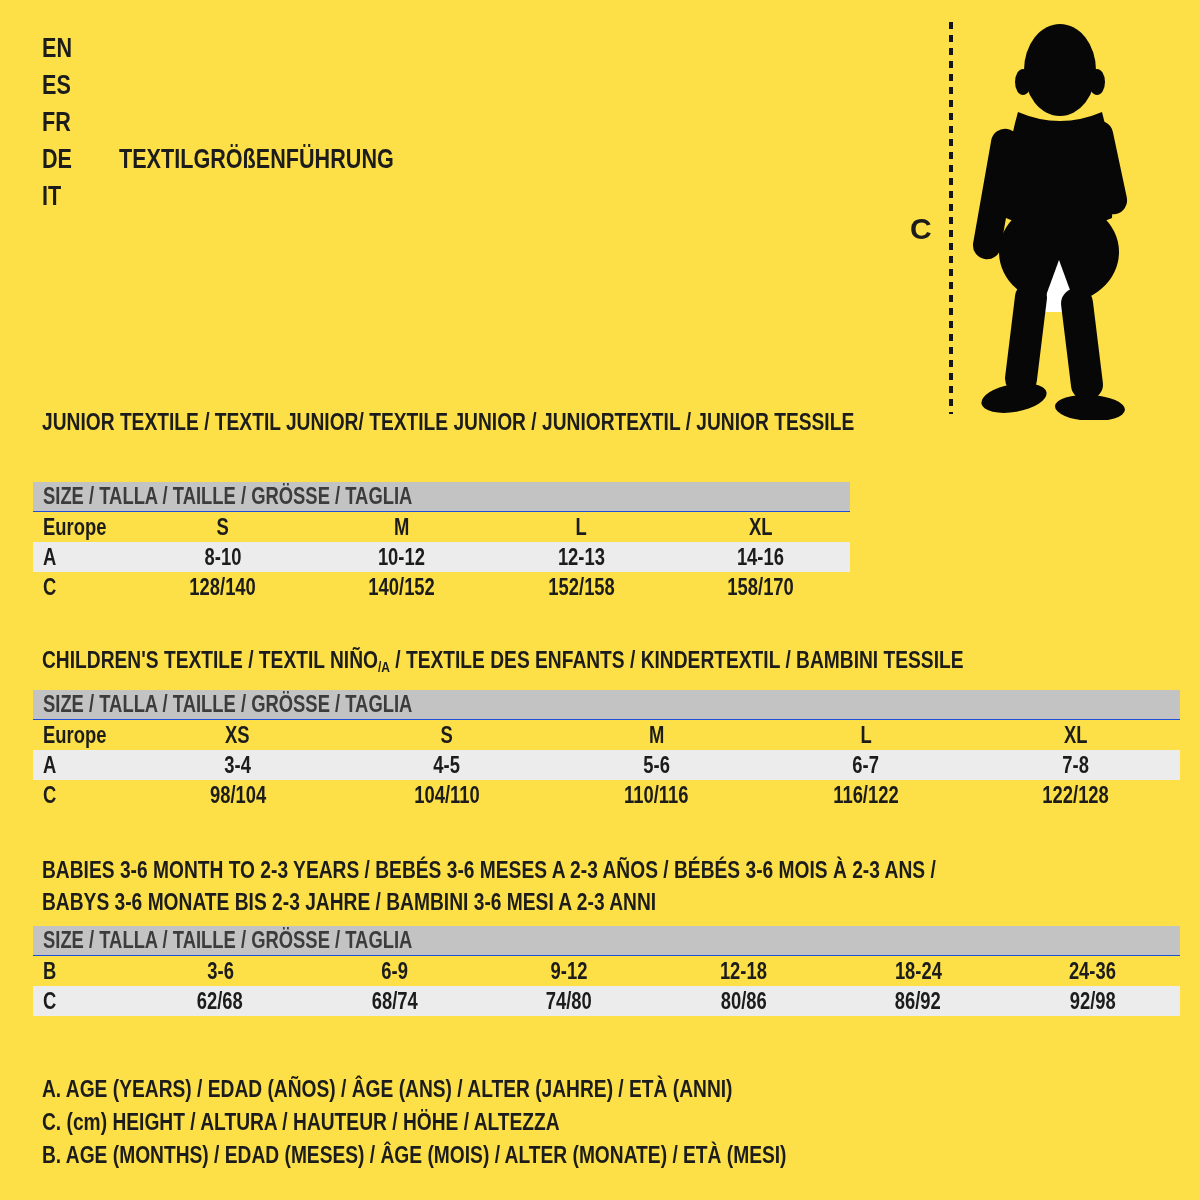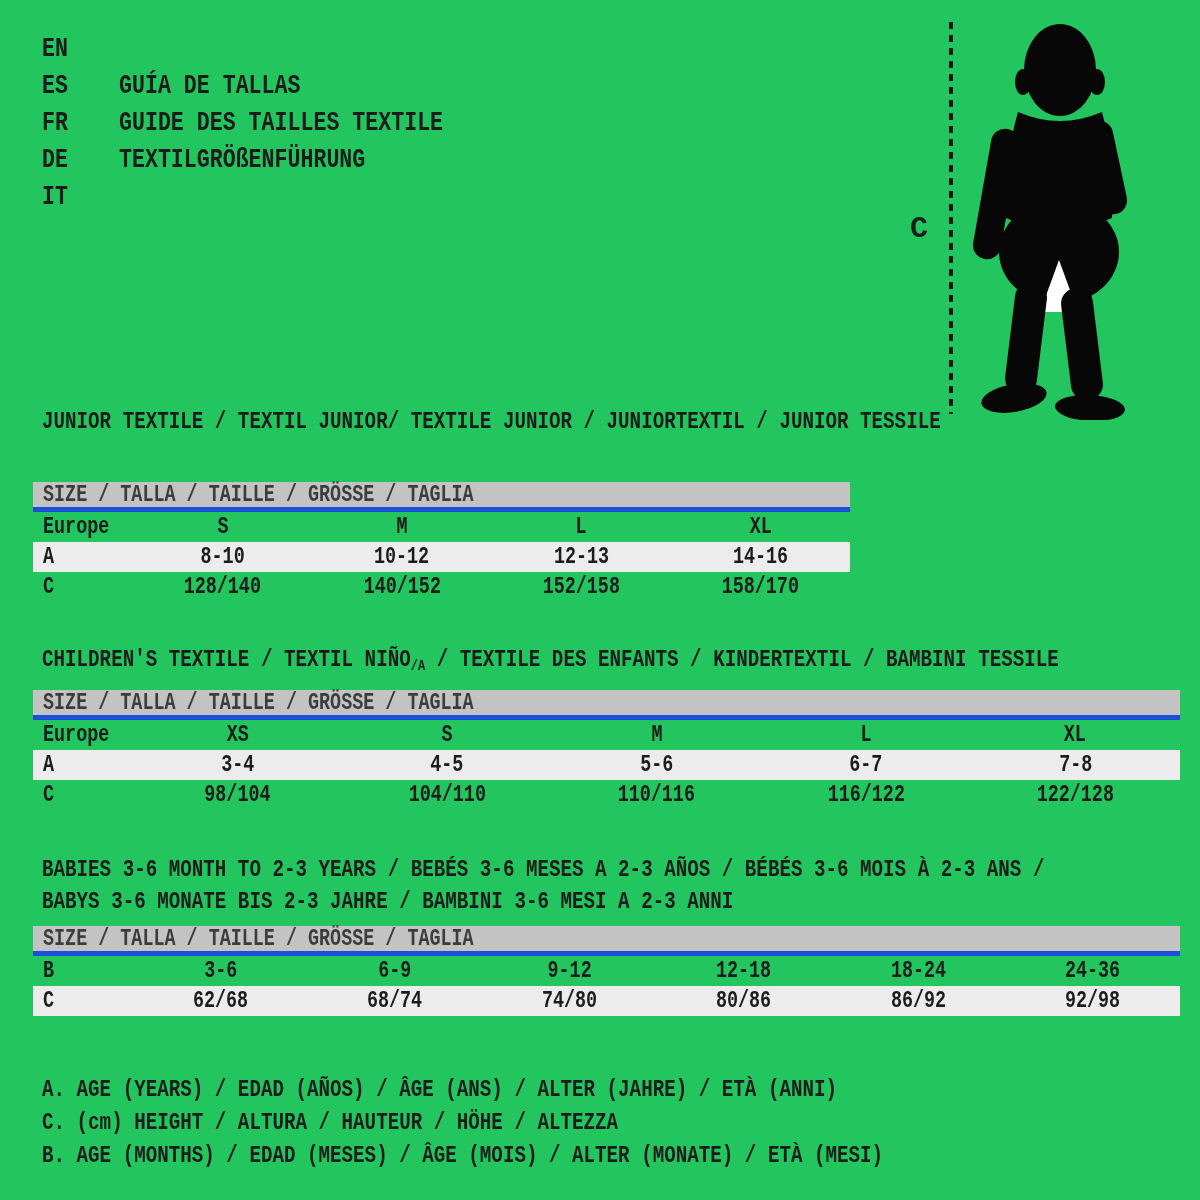--- a/index.html
+++ b/index.html
@@ -1,20 +1,20 @@
 <!DOCTYPE html>
 <html><head>
 <meta charset="utf-8">
 <style>
   html, body { margin: 0; padding: 0; background: #ffffff; }
   .canvas {
     position: relative;
     width: 1200px; height: 1200px;
-    background: #22c55e;
-    font-family: Liberation Mono, monospace;
+    background: #fde047;
+    font-family: Liberation Sans, sans-serif;
     color: #1c1c1c;
     overflow: hidden;
   }
   
   .cx { display: inline-block; transform: scaleX(0.80); transform-origin: center center; white-space: nowrap; }
   .cxl { transform-origin: left center; }
 
   
   .langs { position: absolute; left: 42px; top: 30px; }
   .lang-row { display: flex; height: 37px; align-items: center; font-size: 27px; font-weight: bold; }
@@ -26,21 +26,21 @@
     position: absolute; left: 949px; top: 22px; width: 4px; height: 392px;
     background: repeating-linear-gradient(to bottom, #141414 0 7px, transparent 7px 13px);
   }
   .c-label { position: absolute; left: 910px; top: 212px; font-size: 30px; font-weight: bold; }
   .figure-svg { position: absolute; left: 966px; top: 20px; }
 
   
   .sec-title { position: absolute; font-size: 24px; font-weight: bold; white-space: nowrap; }
   .size-bar {
     position: absolute; height: 30px; background: #c3c3c3;
-    border-bottom: 5px solid #1d4ed8; box-sizing: border-box;
+    border-bottom: 1px solid #1d4ed8; box-sizing: border-box;
     display: flex; align-items: center; padding-left: 10px;
     font-size: 23px; font-weight: bold; color: #3c3c3c;
   }
   table.size-table {
     position: absolute; border-collapse: collapse; table-layout: fixed;
     font-size: 23px; font-weight: bold; color: #1c1c1c;
   }
   table.size-table th, table.size-table td {
     height: 30px; padding: 0; text-align: center; vertical-align: middle;
     font-weight: bold;
@@ -72,25 +72,23 @@
 <body>
 
 <div class="canvas">
 
   <div class="langs">
     <div class="lang-row">
       <span class="lang-code"><span class="cx cxl">EN</span></span>
     </div>
     <div class="lang-row">
       <span class="lang-code"><span class="cx cxl">ES</span></span>
-      <span class="lang-title"><span class="cx cxl">GUÍA DE TALLAS</span></span>
     </div>
     <div class="lang-row">
       <span class="lang-code"><span class="cx cxl">FR</span></span>
-      <span class="lang-title"><span class="cx cxl">GUIDE DES TAILLES TEXTILE</span></span>
     </div>
     <div class="lang-row">
       <span class="lang-code"><span class="cx cxl">DE</span></span>
       <span class="lang-title"><span class="cx cxl">TEXTILGRÖßENFÜHRUNG</span></span>
     </div>
     <div class="lang-row">
       <span class="lang-code"><span class="cx cxl">IT</span></span>
     </div>
   </div>
 

